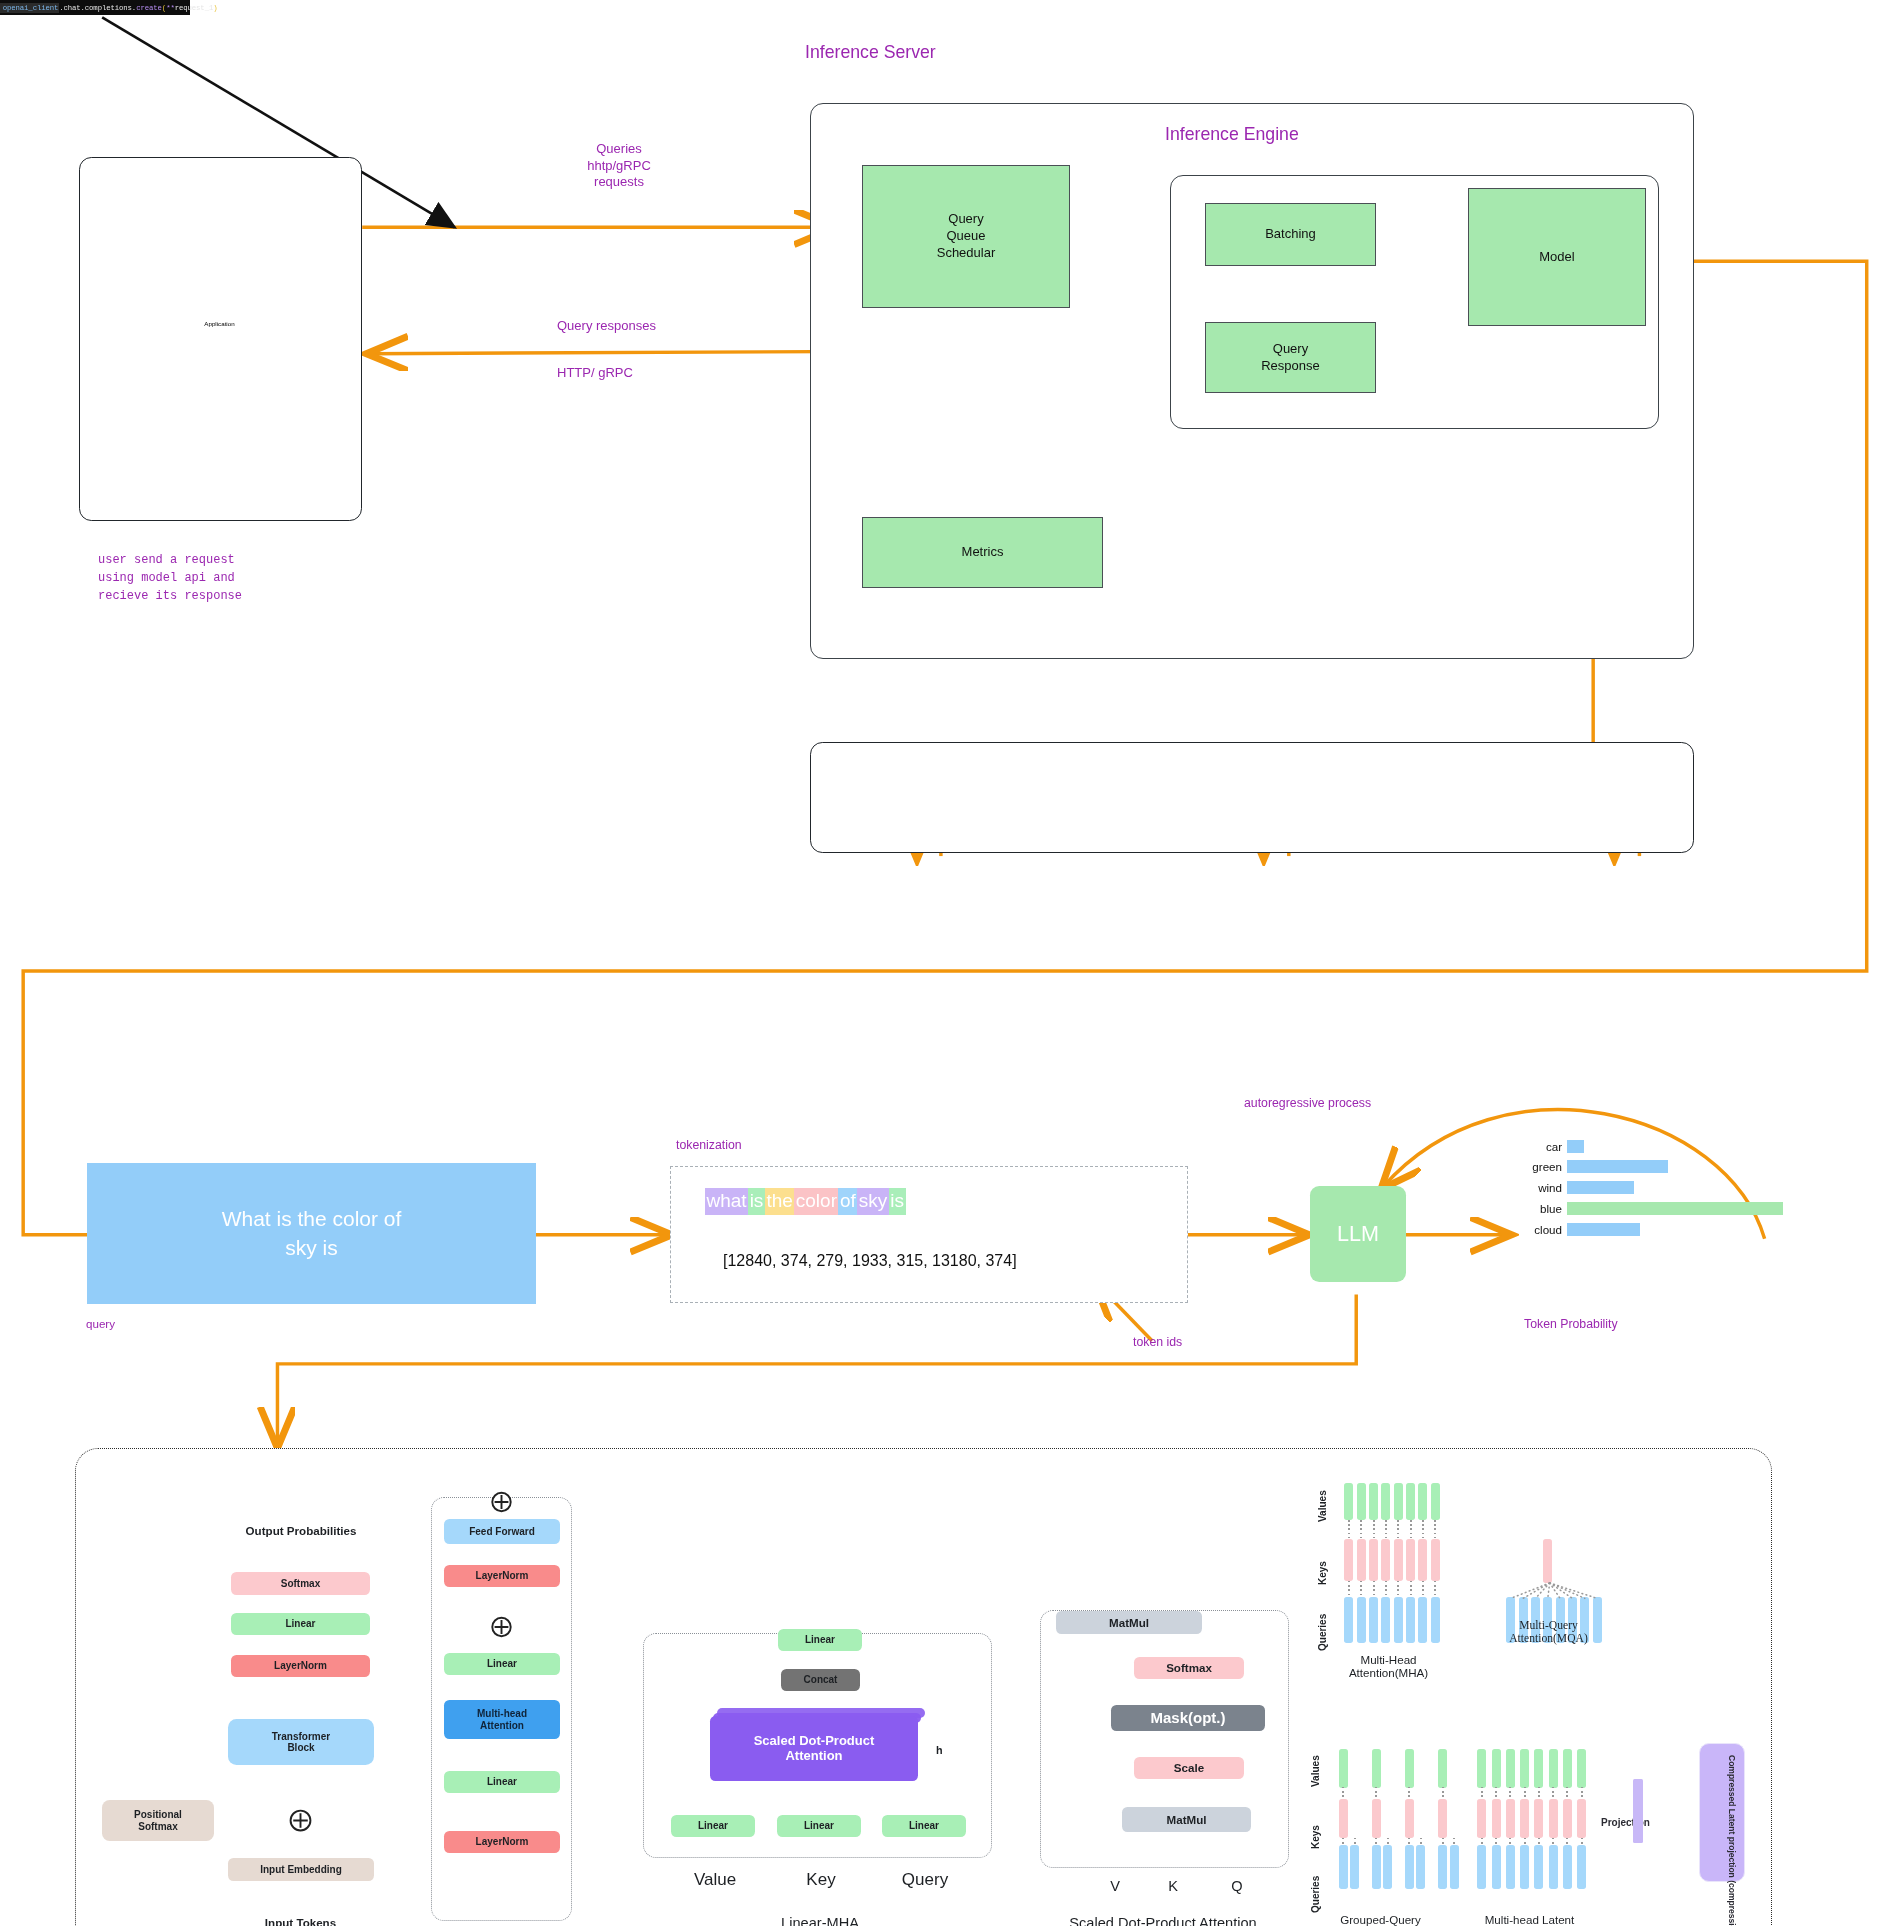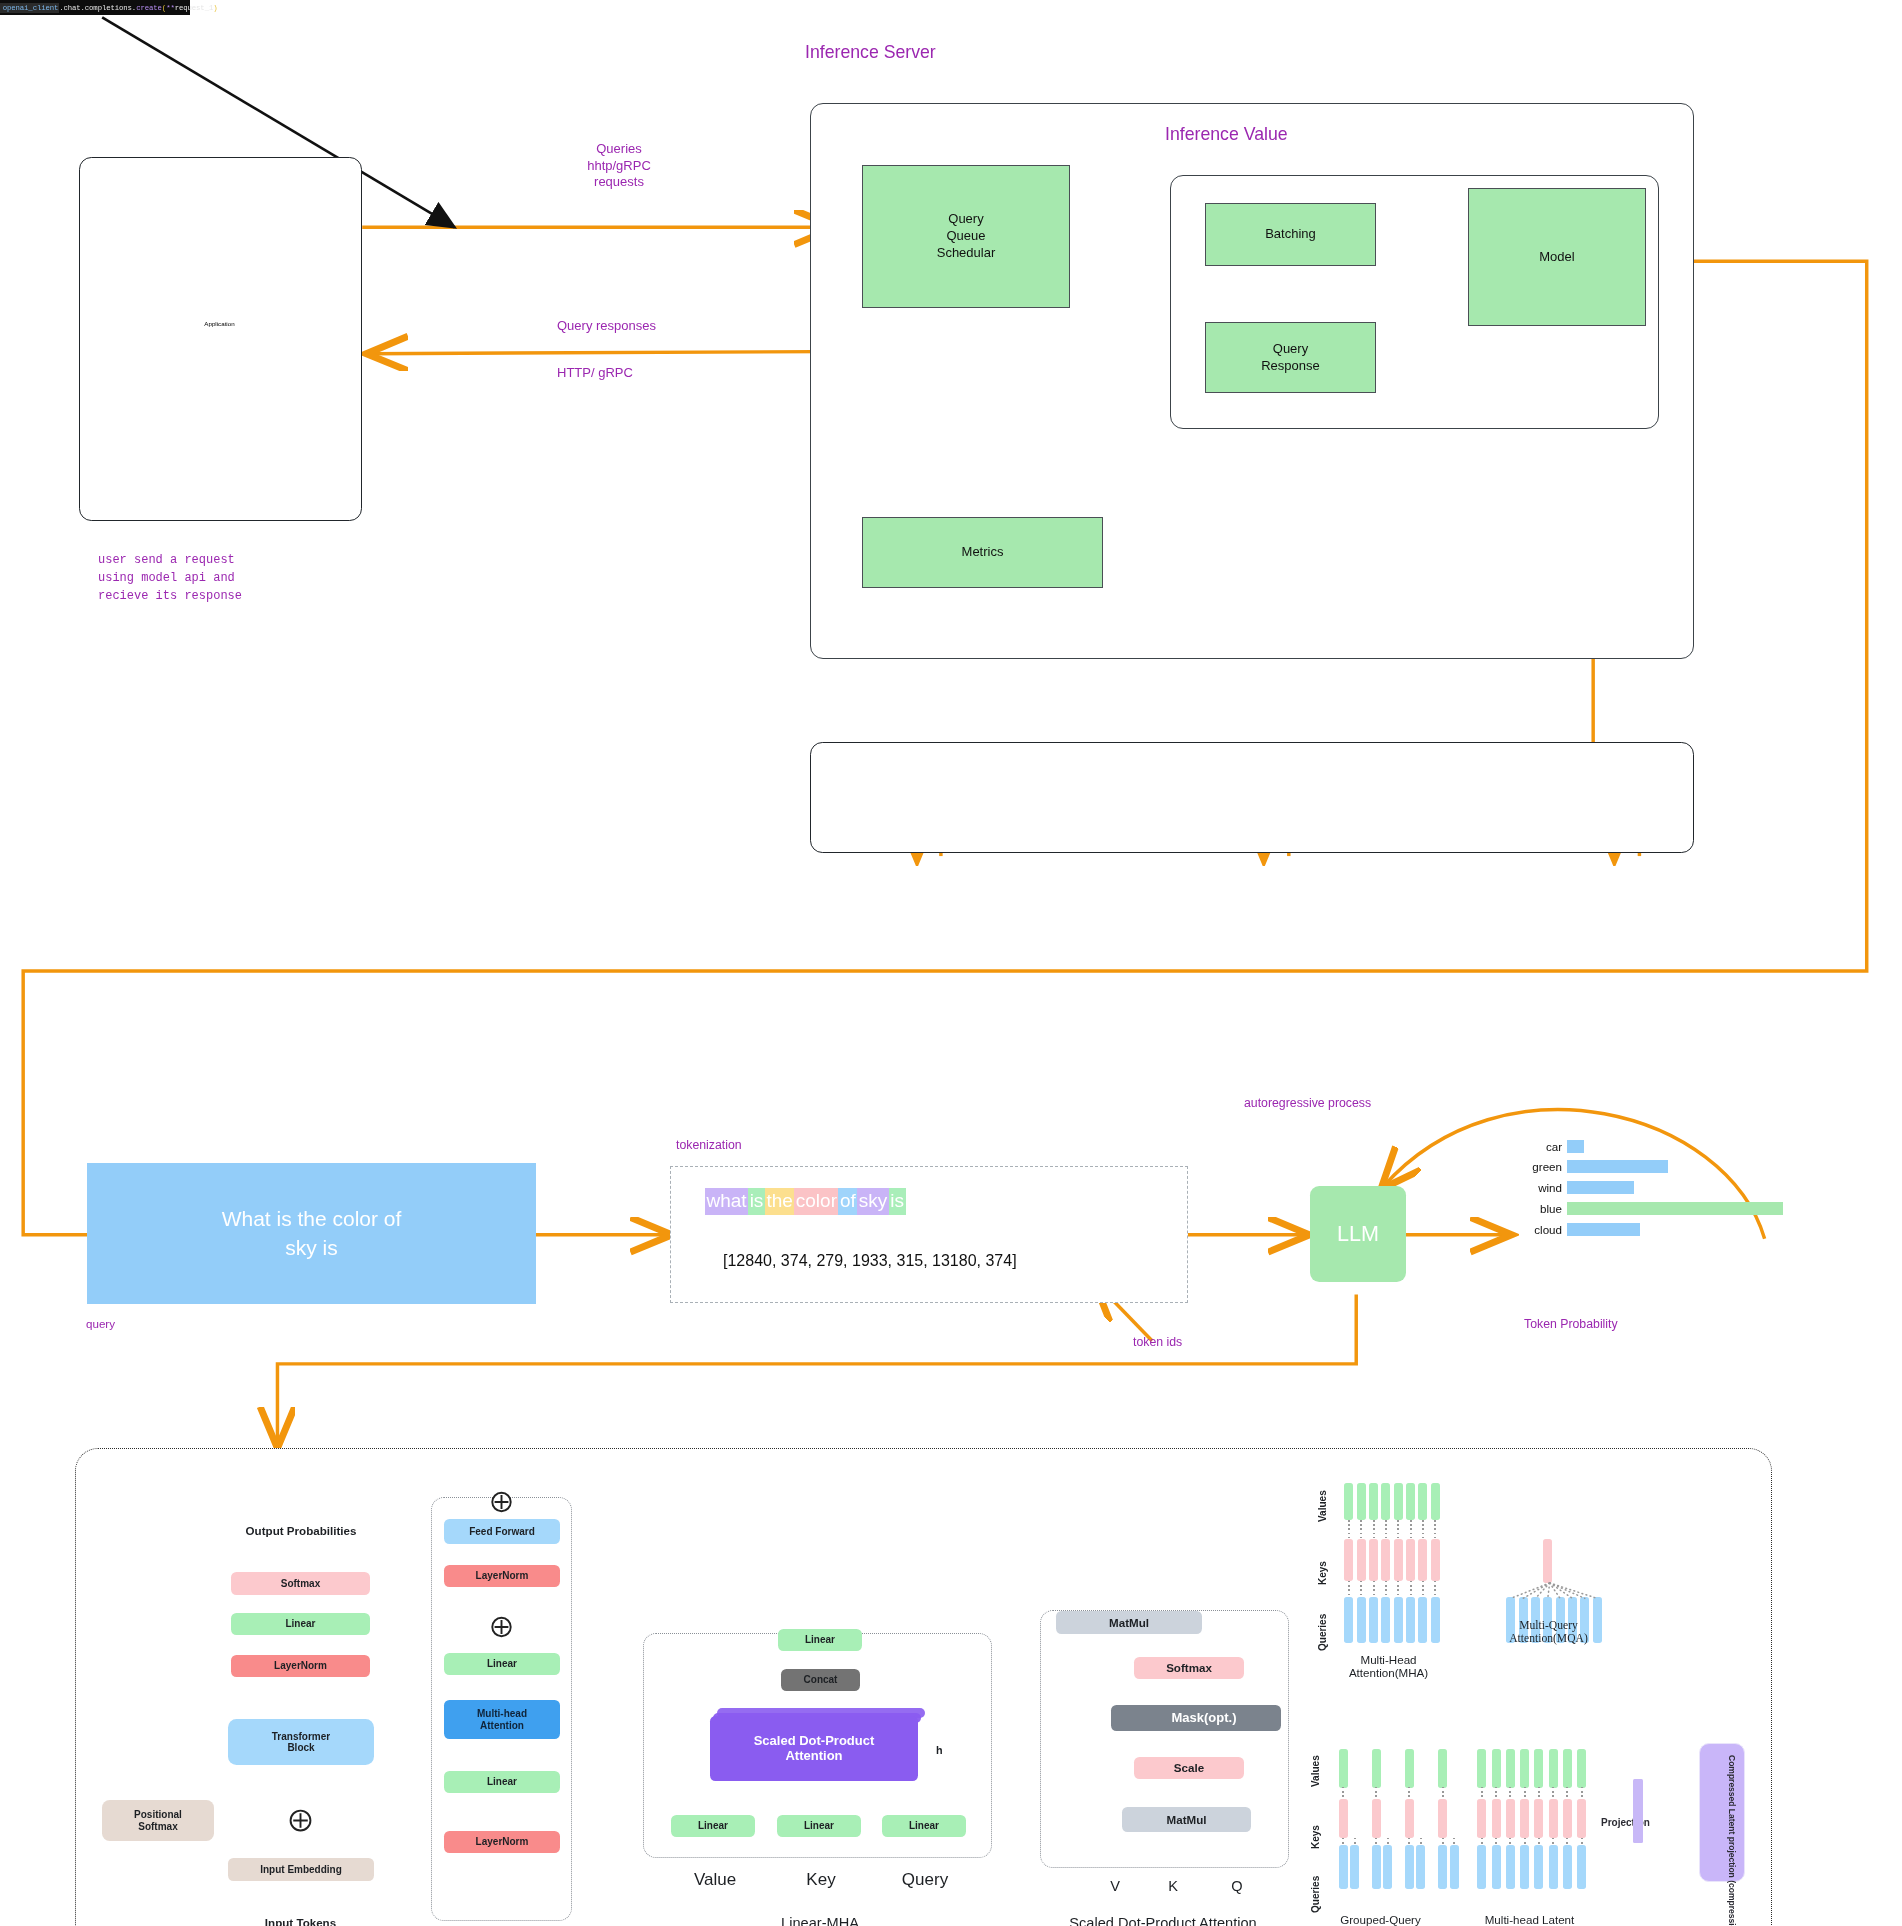--- a/index.html
+++ b/index.html
@@ -218,21 +218,21 @@
 
   <div class="abs ann" style="left:561px;top:141px;text-align:center;width:116px;">Queries
 hhtp/gRPC
 requests</div>
   <div class="abs ann" style="left:557px;top:318px;">Query responses</div>
   <div class="abs ann" style="left:557px;top:365px;">HTTP/ gRPC</div>
 
   <div class="abs ann-big" style="left:805px;top:42px;">Inference Server</div>
   <div class="abs rbox-thin" style="left:810px;top:103px;width:882px;height:554px;"></div>
 
-  <div class="abs ann-big" style="left:1165px;top:124px;">Inference Value</div>
+  <div class="abs ann-big" style="left:1165px;top:124px;">Inference Engine</div>
   <div class="abs rbox-thin" style="left:1170px;top:175px;width:487px;height:252px;"></div>
 
   <div class="abs gbox" style="left:862px;top:165px;width:206px;height:141px;">
       <span style="white-space:pre-line">Query
 Queue
 Schedular</span>
     </div>
   <div class="abs gbox" style="left:1205px;top:203px;width:169px;height:61px;">
       <span>Batching</span>
     </div>
@@ -345,21 +345,21 @@
   <div class="abs pill pill-green" style="left:777px;top:1815px;width:84px;height:21.6px;">Linear</div>
   <div class="abs pill pill-green" style="left:882px;top:1815px;width:84px;height:21.6px;">Linear</div>
   <div class="abs cap-lg" style="left:661px;top:1870px;width:108px;font-size:17px;">Value</div>
   <div class="abs cap-lg" style="left:767px;top:1870px;width:108px;font-size:17px;">Key</div>
   <div class="abs cap-lg" style="left:871px;top:1870px;width:108px;font-size:17px;">Query</div>
   <div class="abs cap-lg" style="left:747px;top:1915px;width:146px;">Linear-MHA</div>
 
   <div class="abs dash-grp" style="left:1040px;top:1610px;width:247px;height:256px;"></div>
   <div class="abs pill pill-grey" style="left:1056px;top:1611px;width:146px;height:23px;font-size:11.6px;">MatMul</div>
   <div class="abs pill pill-pink" style="left:1134px;top:1657px;width:110px;height:22.3px;font-size:11.6px;">Softmax</div>
-  <div class="abs pill pill-grey2" style="left:1111px;top:1705px;width:154px;height:26px;font-size:13px;padding-left:16px;">Mask(opt.)</div>
+  <div class="abs pill pill-grey2" style="left:1111px;top:1705px;width:154px;height:26px;font-size:15px;">Mask(opt.)</div>
   <div class="abs pill pill-pink" style="left:1134px;top:1757px;width:110px;height:22.3px;font-size:11.6px;">Scale</div>
   <div class="abs pill pill-grey" style="left:1122px;top:1807px;width:129px;height:25.4px;font-size:11.6px;">MatMul</div>
   <div class="abs cap-lg" style="left:1090px;top:1878px;width:50px;">V</div>
   <div class="abs cap-lg" style="left:1148px;top:1878px;width:50px;">K</div>
   <div class="abs cap-lg" style="left:1212px;top:1878px;width:50px;">Q</div>
   <div class="abs cap-lg" style="left:1036px;top:1915px;width:254px;">Scaled Dot-Product Attention</div>
 
   <div id="variants">
       <div class="abs vlabel" style="left: 1317px; top: 1522px;">Values</div>
       <div class="abs vlabel" style="left: 1317px; top: 1585px;">Keys</div>

